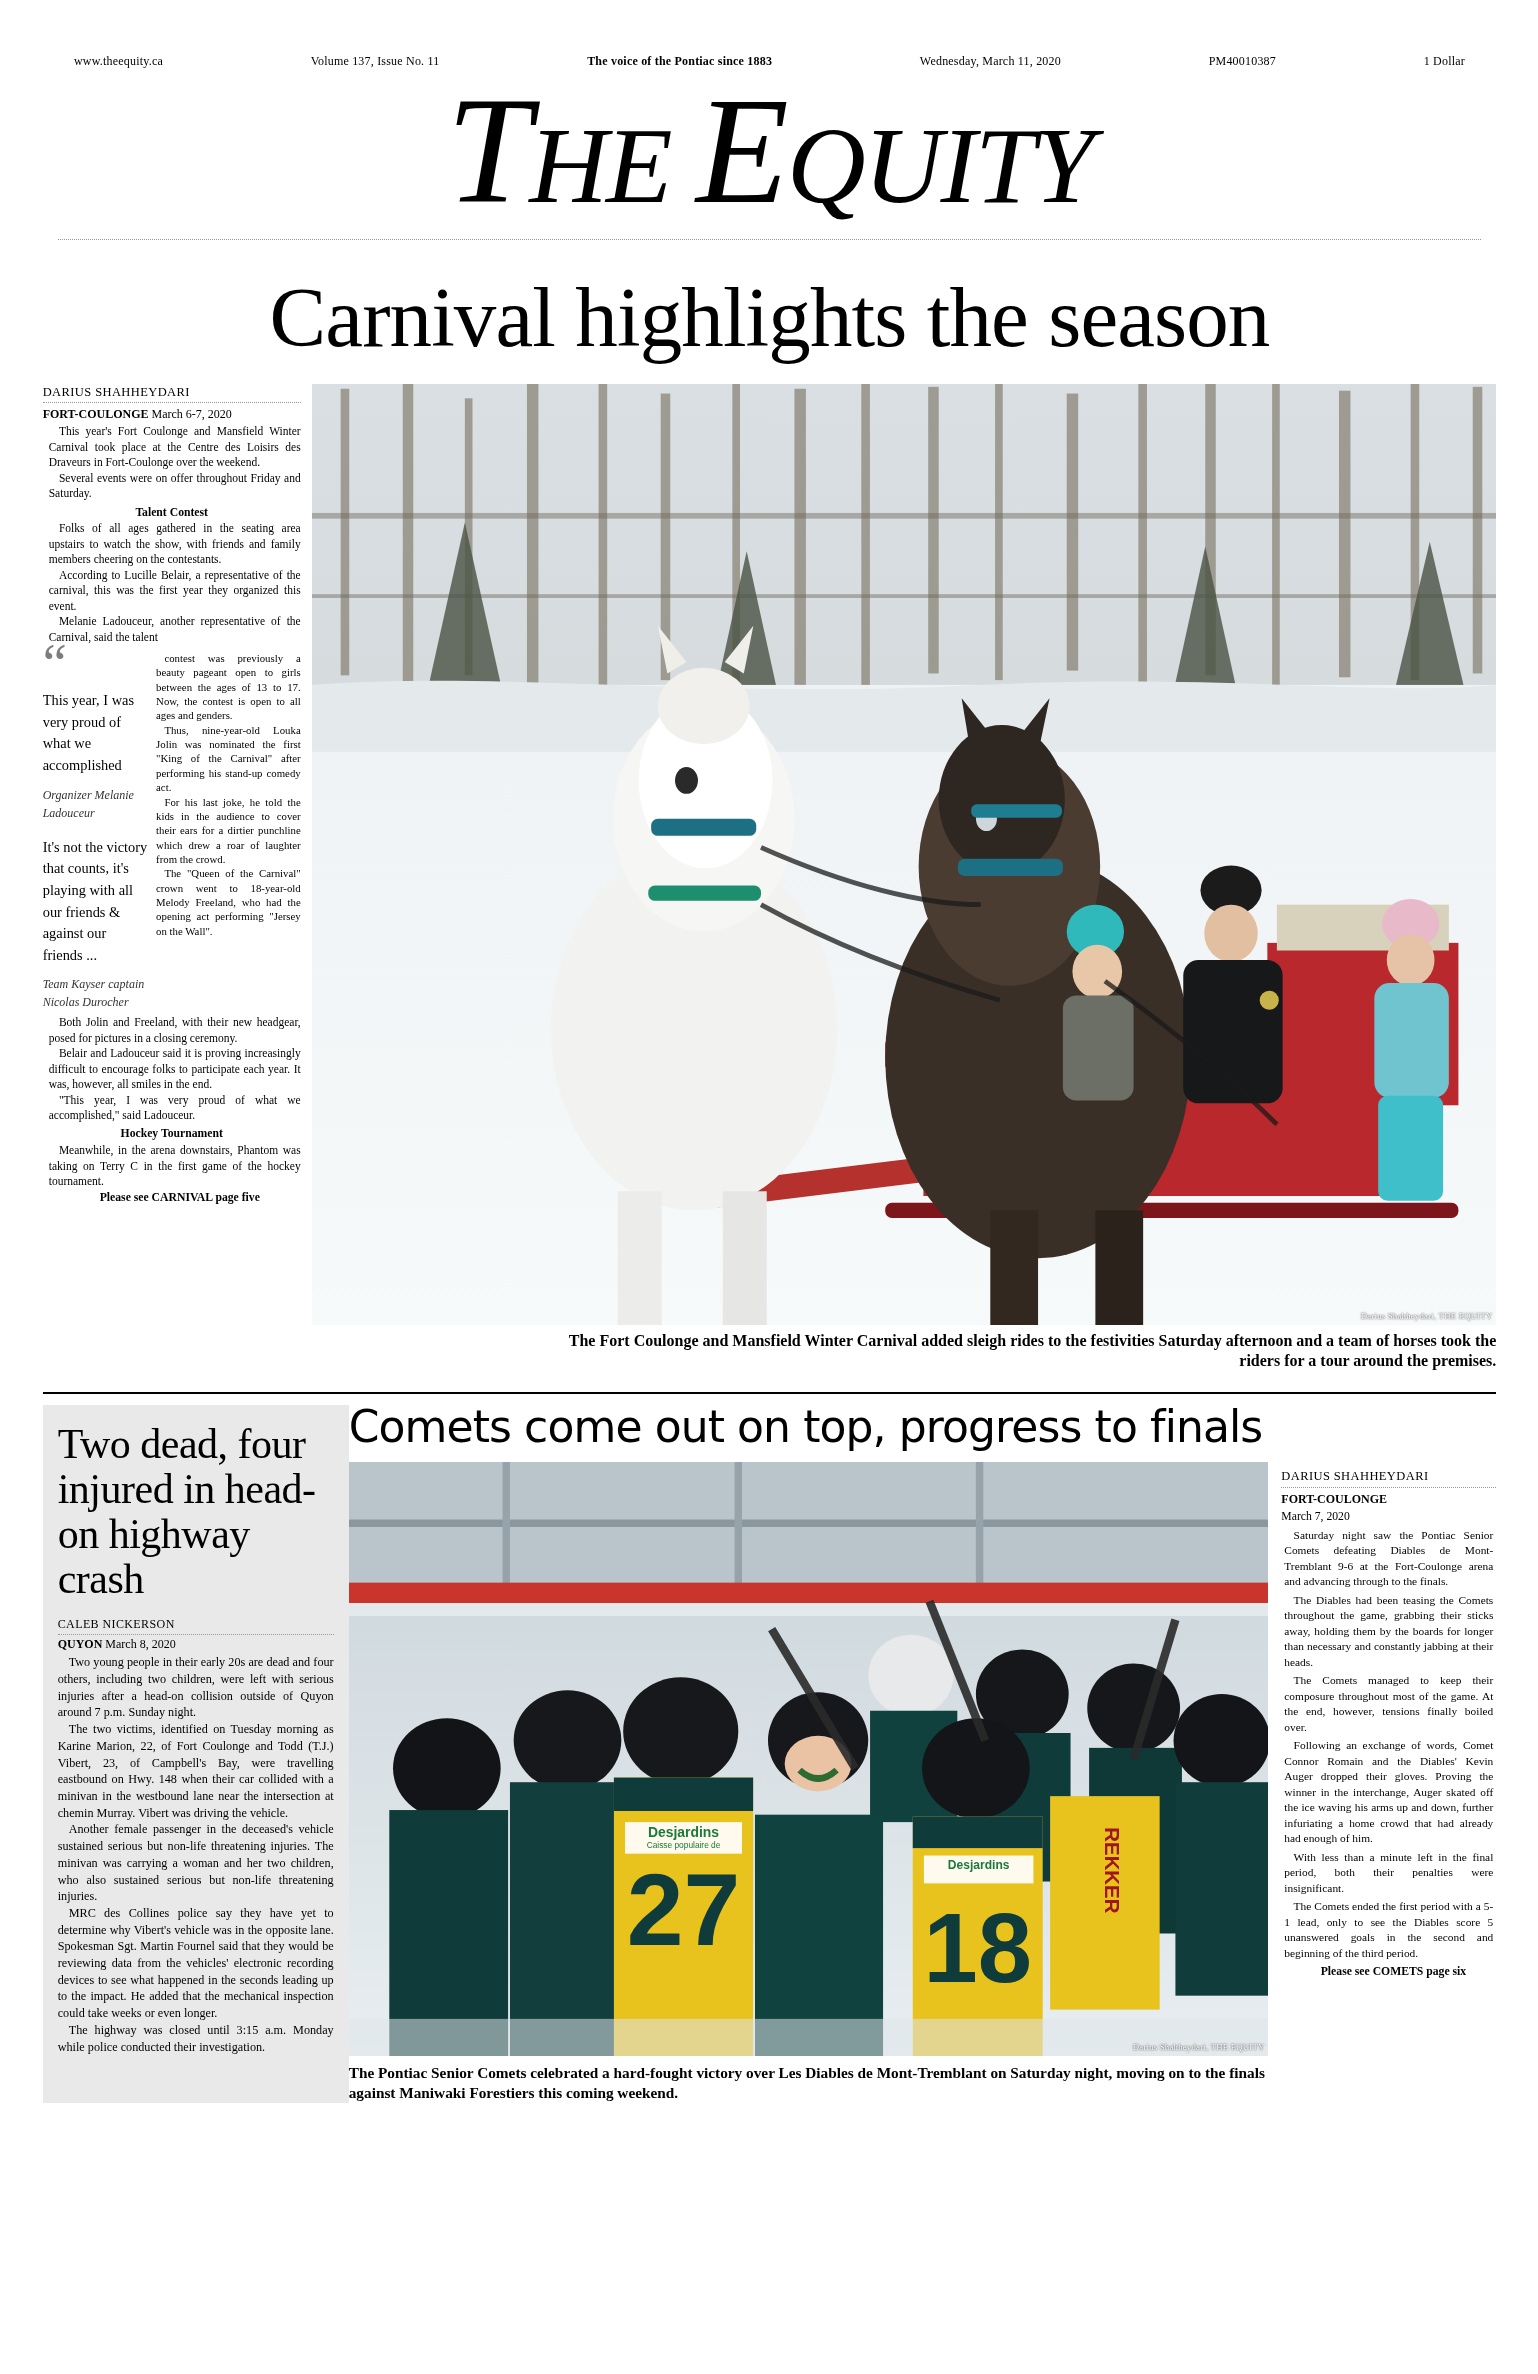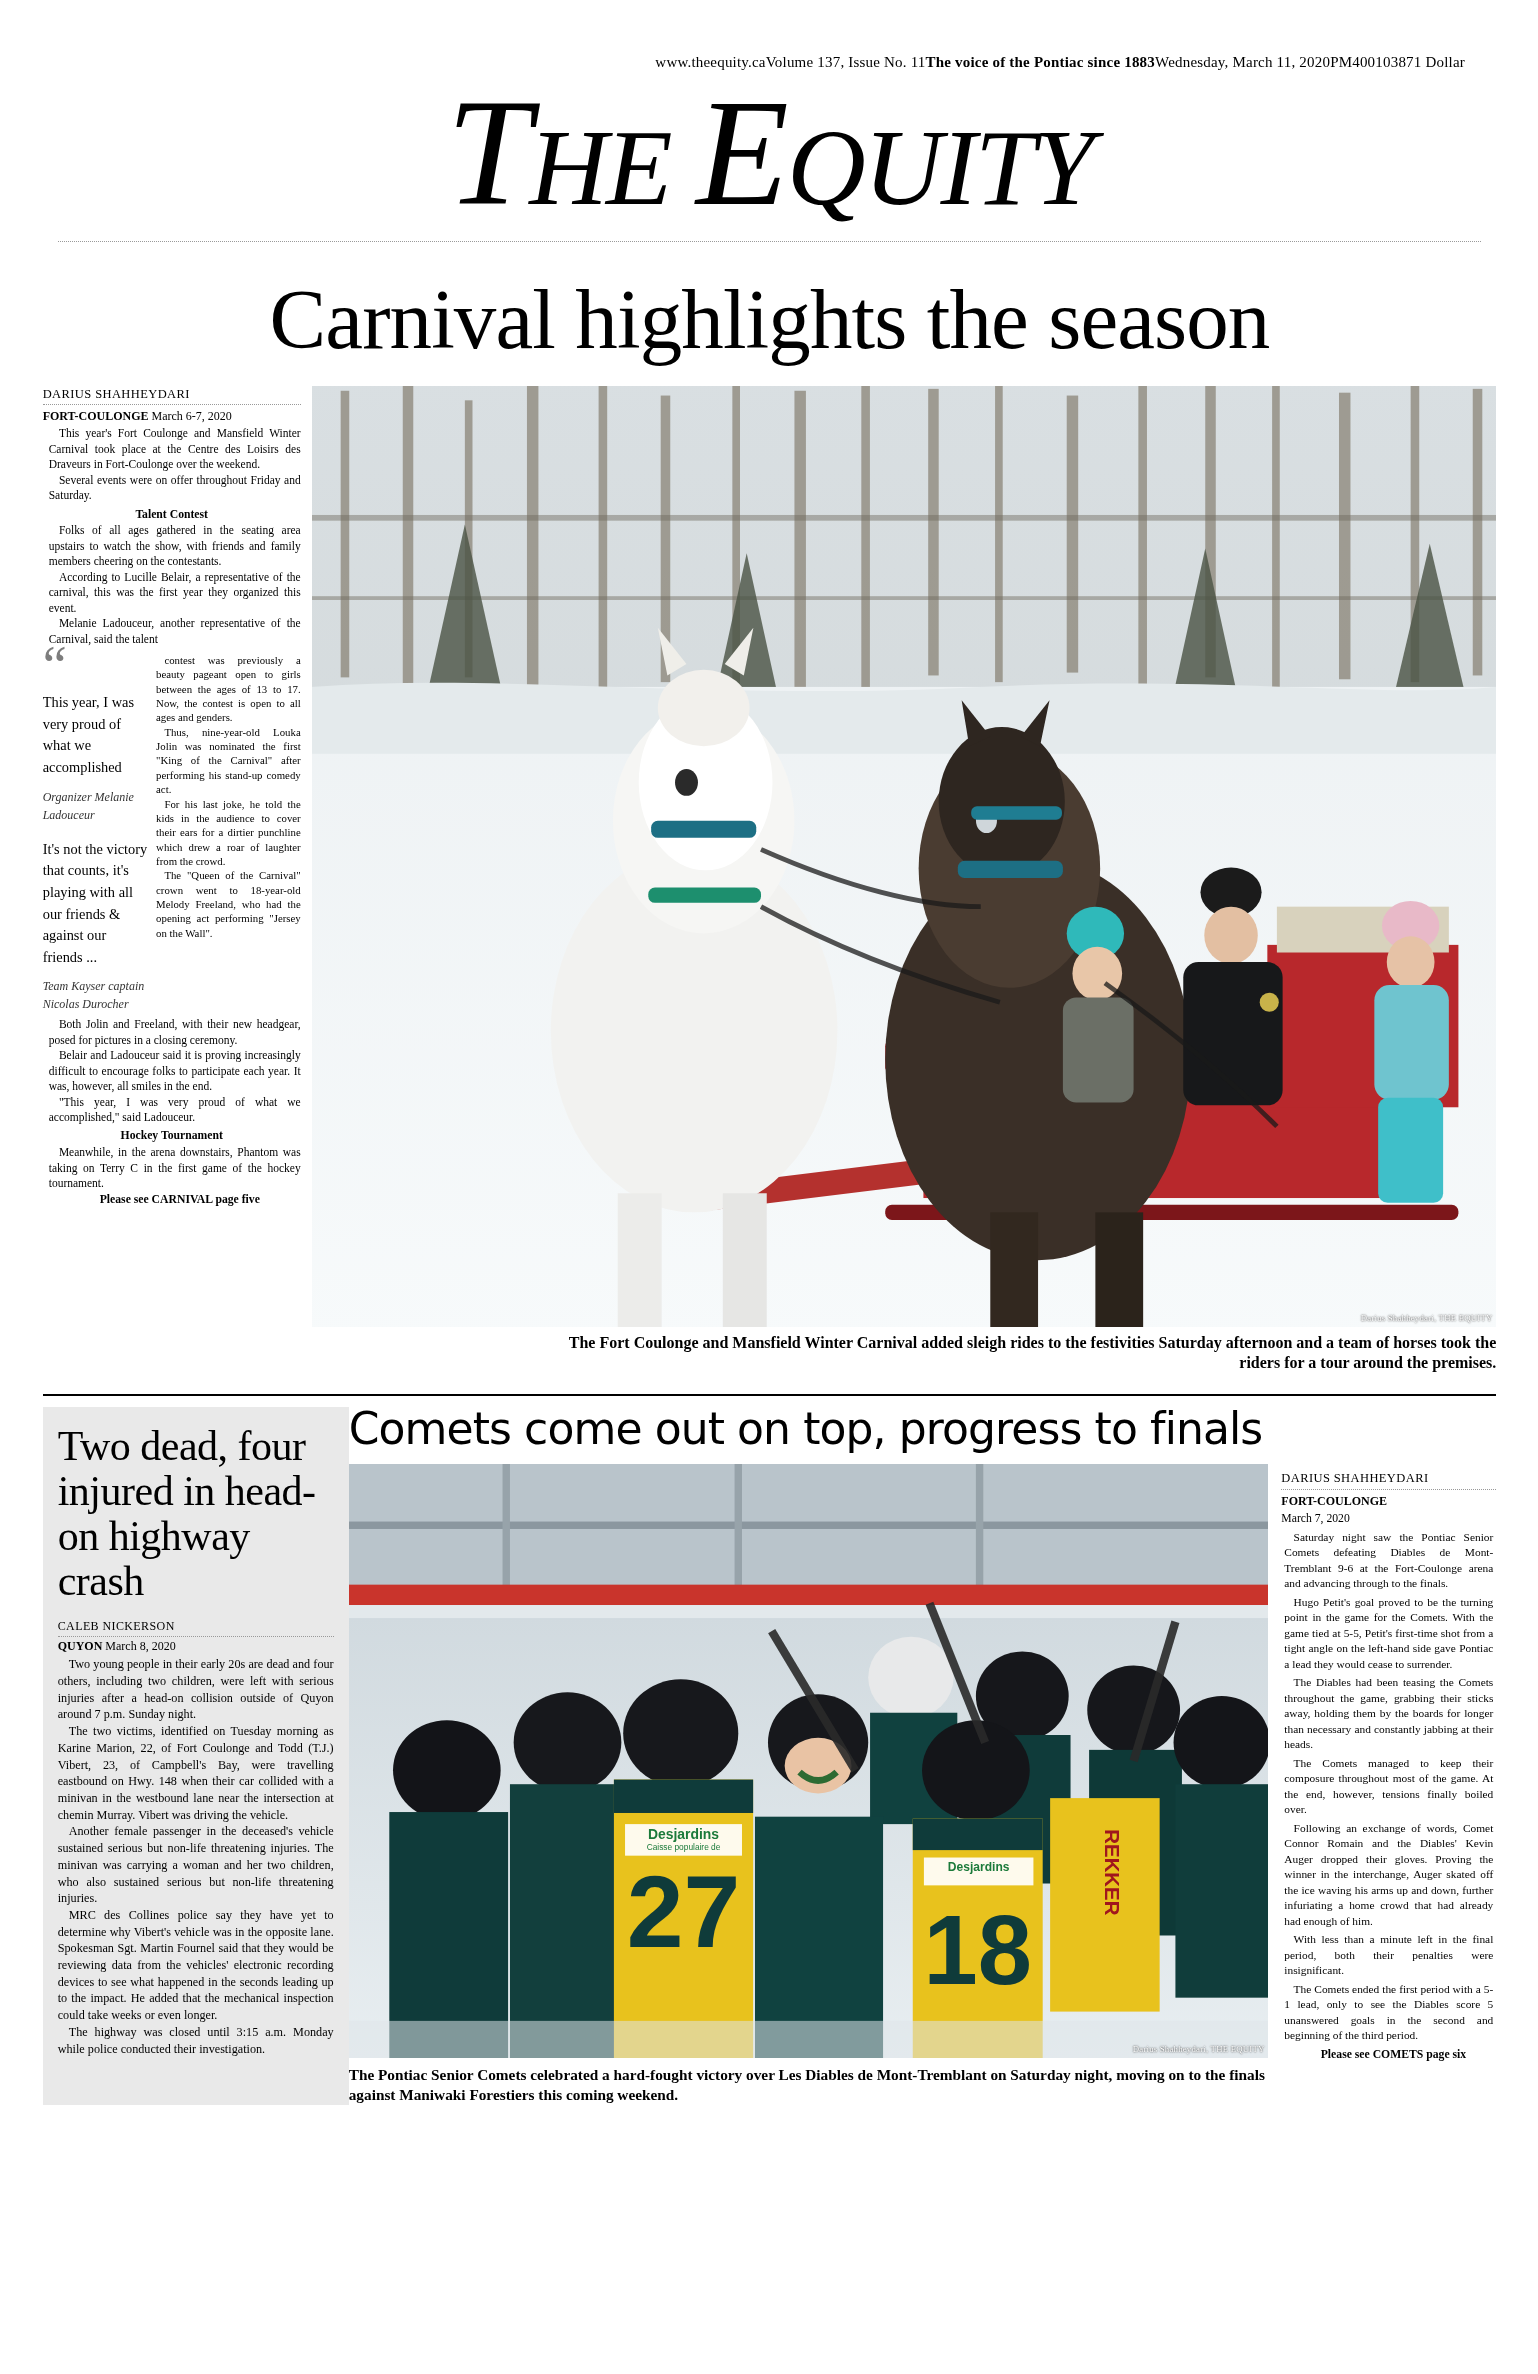--- a/index.html
+++ b/index.html
@@ -19,23 +19,23 @@
     height: 2375px;
     position: relative;
     box-sizing: border-box;
     padding: 0 39px;
   }
 
   
   .mast-line {
     display: flex;
     align-items: baseline;
-    justify-content: flex-end;
+    justify-content: space-between;
     padding: 54px 35px 0 35px;
-    font-size: 15px;
+    font-size: 12px;
     letter-spacing: 0.2px;
   }
   .mast-line .bold { font-weight: bold; }
   .mast-title {
     text-align: center;
     font-family: "Liberation Serif", serif;
     font-size: 152px;
     line-height: .92;
     letter-spacing: -1.9px;
     margin: 13px 0 0 0;
@@ -540,21 +540,20 @@
             <div class="credit">Darius Shahheydari, THE EQUITY</div>
           </div>
           <div class="hockey-caption">The Pontiac Senior Comets celebrated a hard-fought victory over Les Diables de Mont-Tremblant on Saturday night, moving on to the finals against Maniwaki Forestiers this coming weekend.</div>
         </div>
 
         <div class="bottom-right">
           <div class="byline">DARIUS SHAHHEYDARI</div>
           <div class="dateline">FORT-COULONGE</div>
           <div style="font-size:11.7px;margin-bottom:1.9px;">March 7, 2020</div>
           <p>Saturday night saw the Pontiac Senior Comets defeating Diables de Mont-Tremblant 9-6 at the Fort-Coulonge arena and advancing through to the finals.</p>
-          <p>Hugo Petit's goal proved to be the turning point in the game for the Comets. With the game tied at 5-5, Petit's first-time shot from a tight angle on the left-hand side gave Pontiac a lead they would cease to surrender.</p>
           <p>The Diables had been teasing the Comets throughout the game, grabbing their sticks away, holding them by the boards for longer than necessary and constantly jabbing at their heads.</p>
           <p>The Comets managed to keep their composure throughout most of the game. At the end, however, tensions finally boiled over.</p>
           <p>Following an exchange of words, Comet Connor Romain and the Diables' Kevin Auger dropped their gloves. Proving the winner in the interchange, Auger skated off the ice waving his arms up and down, further infuriating a home crowd that had already had enough of him.</p>
           <p>With less than a minute left in the final period, both their penalties were insignificant.</p>
           <p>The Comets ended the first period with a 5-1 lead, only to see the Diables score 5 unanswered goals in the second and beginning of the third period.</p>
           <p class="please-see-right">Please see COMETS page six</p>
         </div>
       </div>
     </div>
   </div>

